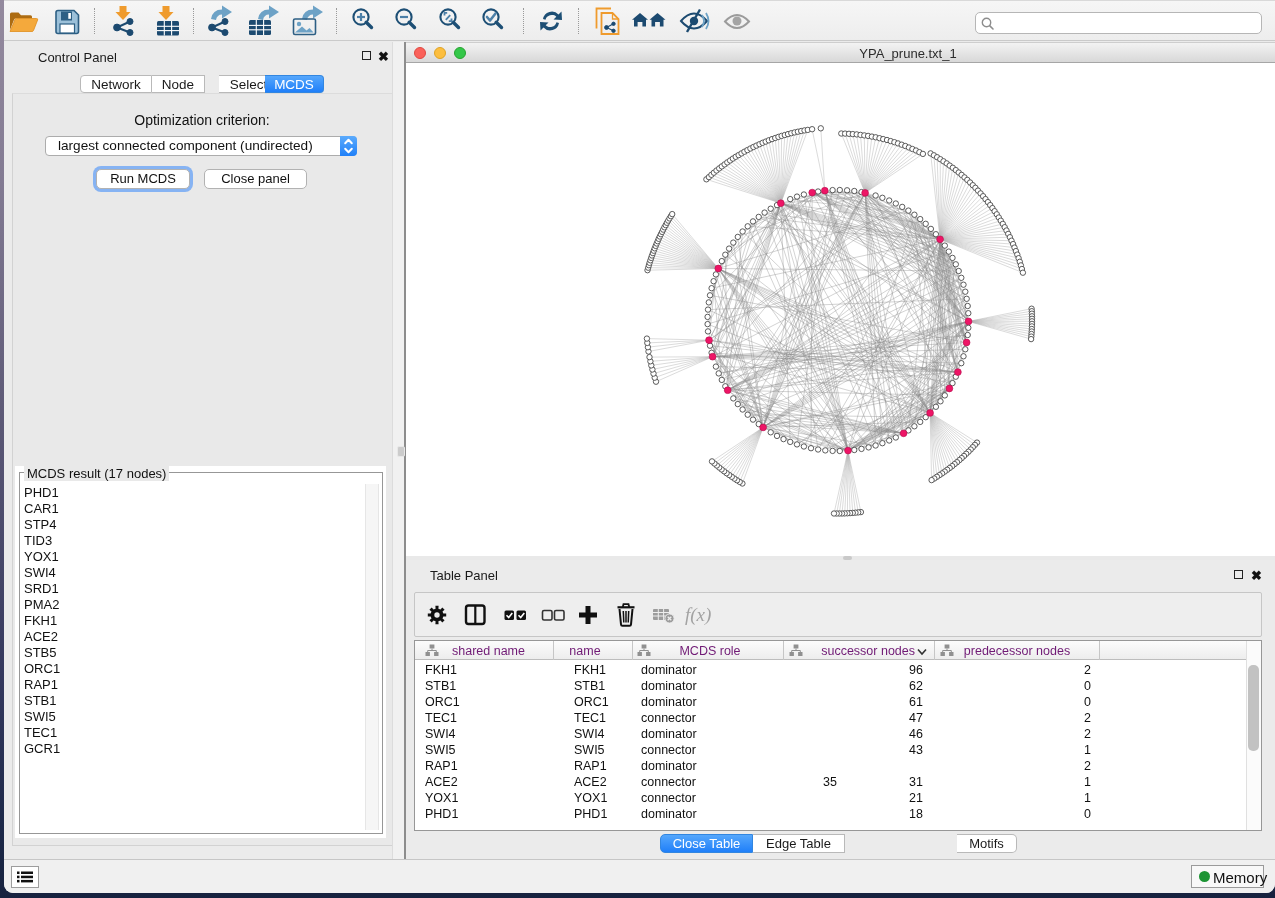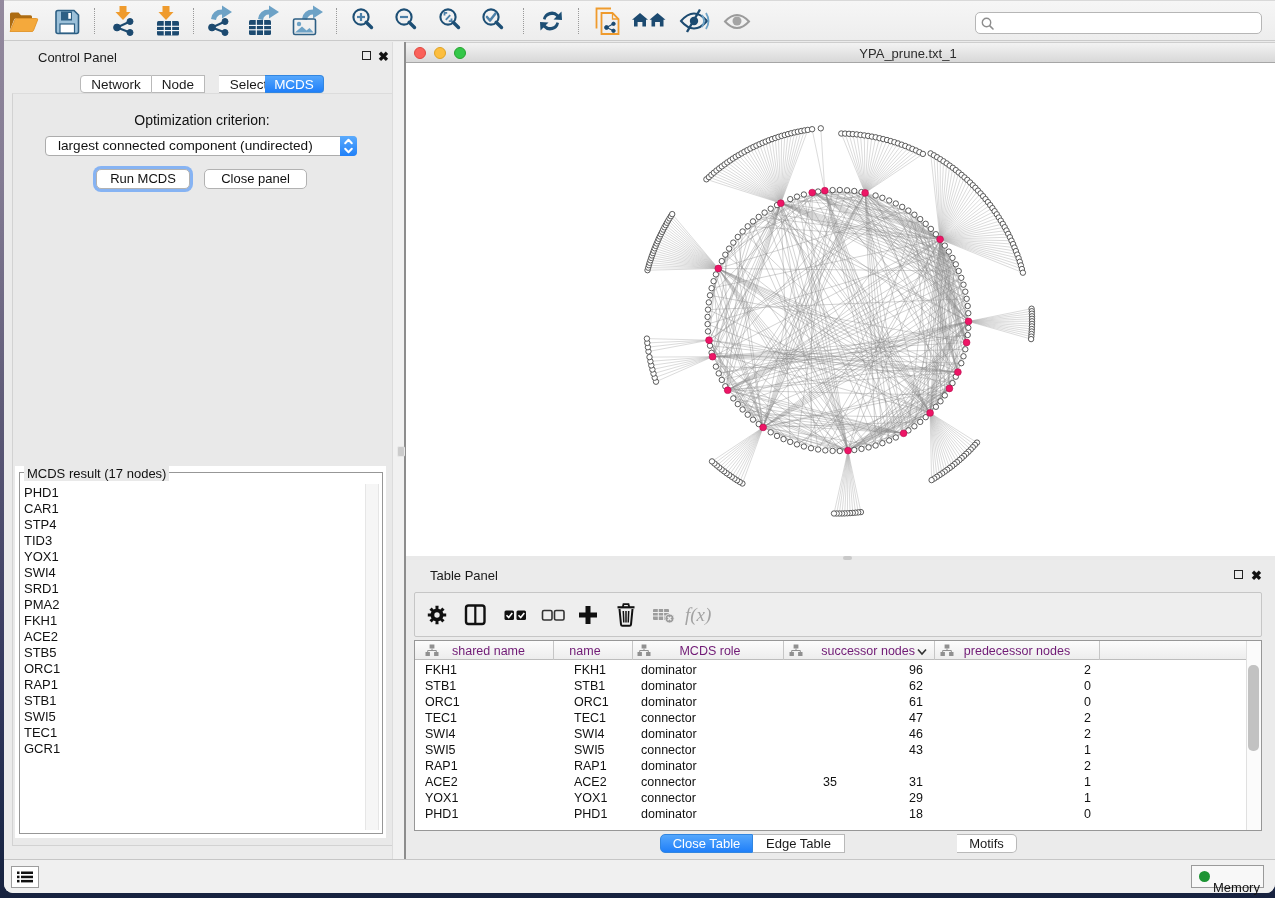--- a/index.html
+++ b/index.html
@@ -1234,21 +1234,21 @@
 <div class="tcell" style="left:823px;top:759px;width:100px;text-align:left;margin-top:16px;">35</div>
 <div class="tcell" style="left:991px;top:759px;width:100px;text-align:right;">2</div>
 <div class="tcell" style="left:425px;top:775px;">ACE2</div>
 <div class="tcell" style="left:574px;top:775px;">ACE2</div>
 <div class="tcell" style="left:641px;top:775px;">connector</div>
 <div class="tcell" style="left:823px;top:775px;width:100px;text-align:right;">31</div>
 <div class="tcell" style="left:991px;top:775px;width:100px;text-align:right;">1</div>
 <div class="tcell" style="left:425px;top:791px;">YOX1</div>
 <div class="tcell" style="left:574px;top:791px;">YOX1</div>
 <div class="tcell" style="left:641px;top:791px;">connector</div>
-<div class="tcell" style="left:823px;top:791px;width:100px;text-align:right;">29</div>
+<div class="tcell" style="left:823px;top:791px;width:100px;text-align:right;">21</div>
 <div class="tcell" style="left:991px;top:791px;width:100px;text-align:right;">1</div>
 <div class="tcell" style="left:425px;top:807px;">PHD1</div>
 <div class="tcell" style="left:574px;top:807px;">PHD1</div>
 <div class="tcell" style="left:641px;top:807px;">dominator</div>
 <div class="tcell" style="left:823px;top:807px;width:100px;text-align:right;">18</div>
 <div class="tcell" style="left:991px;top:807px;width:100px;text-align:right;">0</div>
 <div class="abs" id="tscroll"></div>
 <div class="abs" id="tthumb"></div>
 <div class="btabseg" style="left:660px;width:93px;border-radius:5px 0 0 5px;background:linear-gradient(#55a7fc,#1f7ff9);color:#fff;border-color:#3286e0;">Close Table</div>
 <div class="btabseg" style="left:753px;width:92px;border-left:none;">Edge Table</div>
@@ -1261,14 +1261,14 @@
         <rect x="5" y="4.5" width="2.5" height="2.5"></rect>
         <rect x="9" y="4.5" width="12" height="2.5"></rect>
         <rect x="5" y="8.7" width="2.5" height="2.5"></rect>
         <rect x="9" y="8.7" width="12" height="2.5"></rect>
         <rect x="5" y="12.9" width="2.5" height="2.5"></rect>
         <rect x="9" y="12.9" width="12" height="2.5"></rect>
       </g>
     </svg></div>
 <div class="abs" id="membtn">
     <div style="position:absolute;left:7px;top:5px;width:11px;height:11px;border-radius:50%;background:#1d9434;"></div>
-    <div style="position:absolute;left:21px;top:14px;font-size:13px;">Memory</div>
+    <div style="position:absolute;left:21px;top:3px;font-size:15px;">Memory</div>
   </div>
 
 </body></html>

